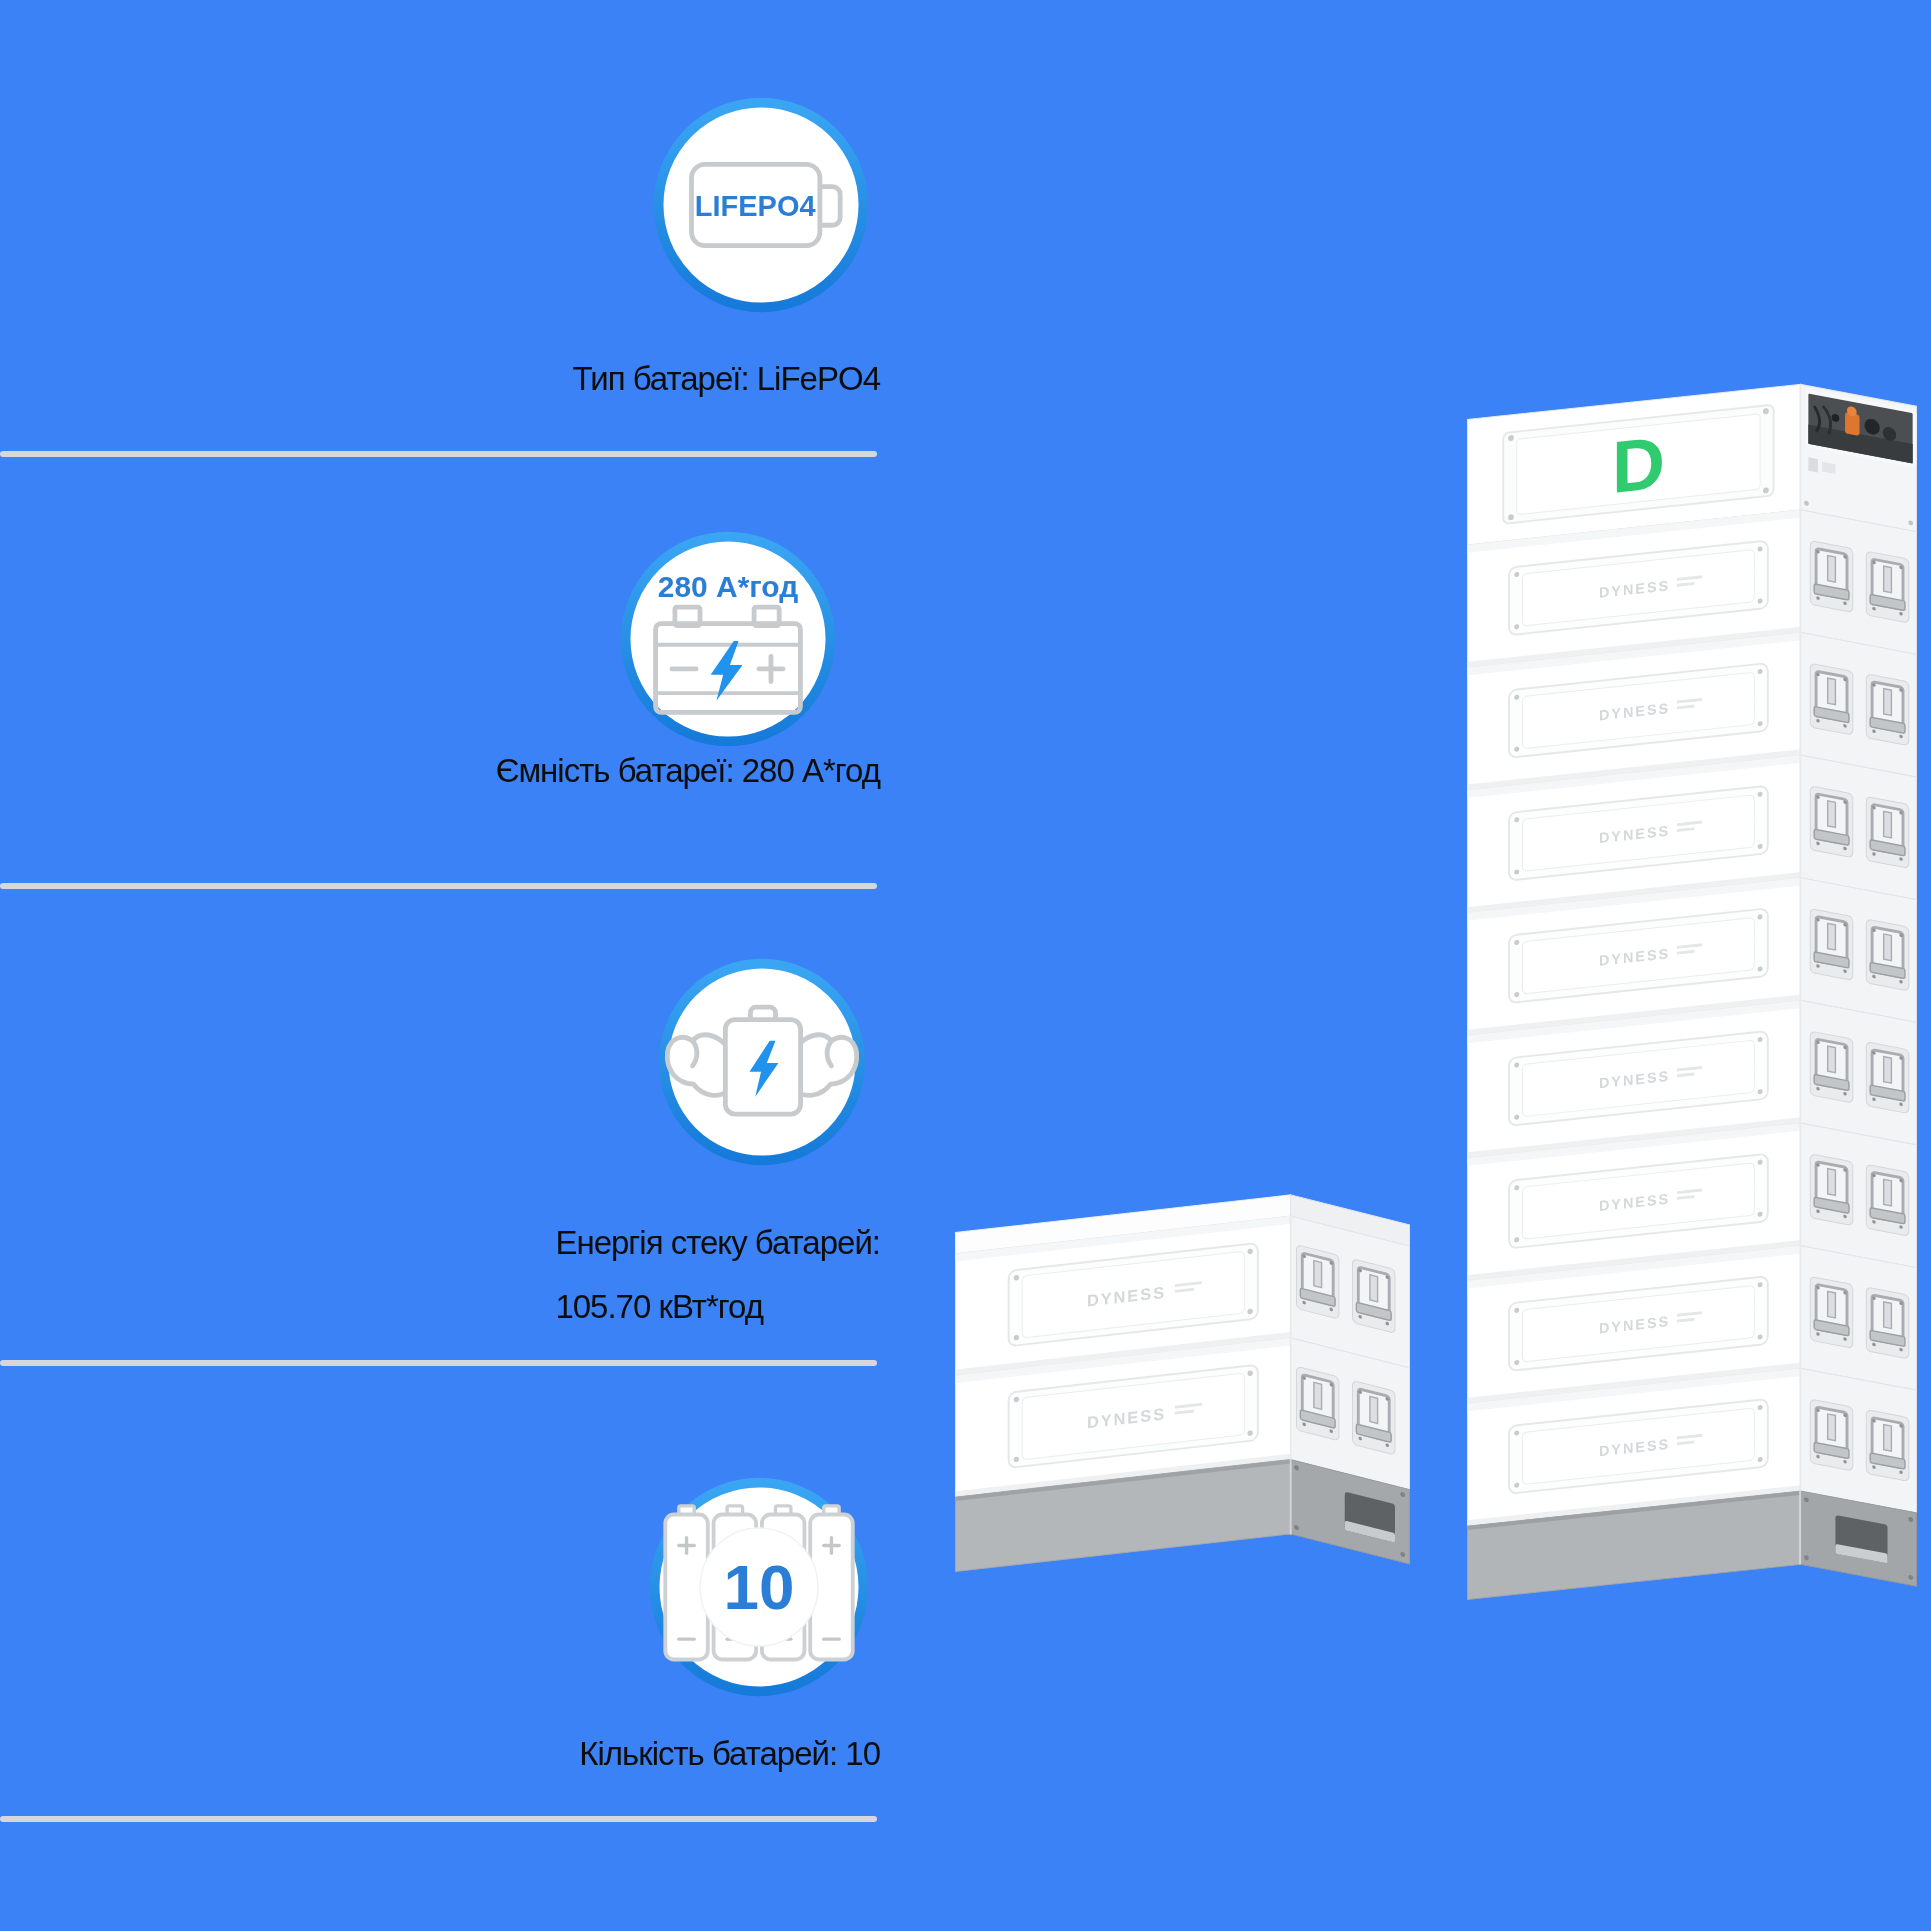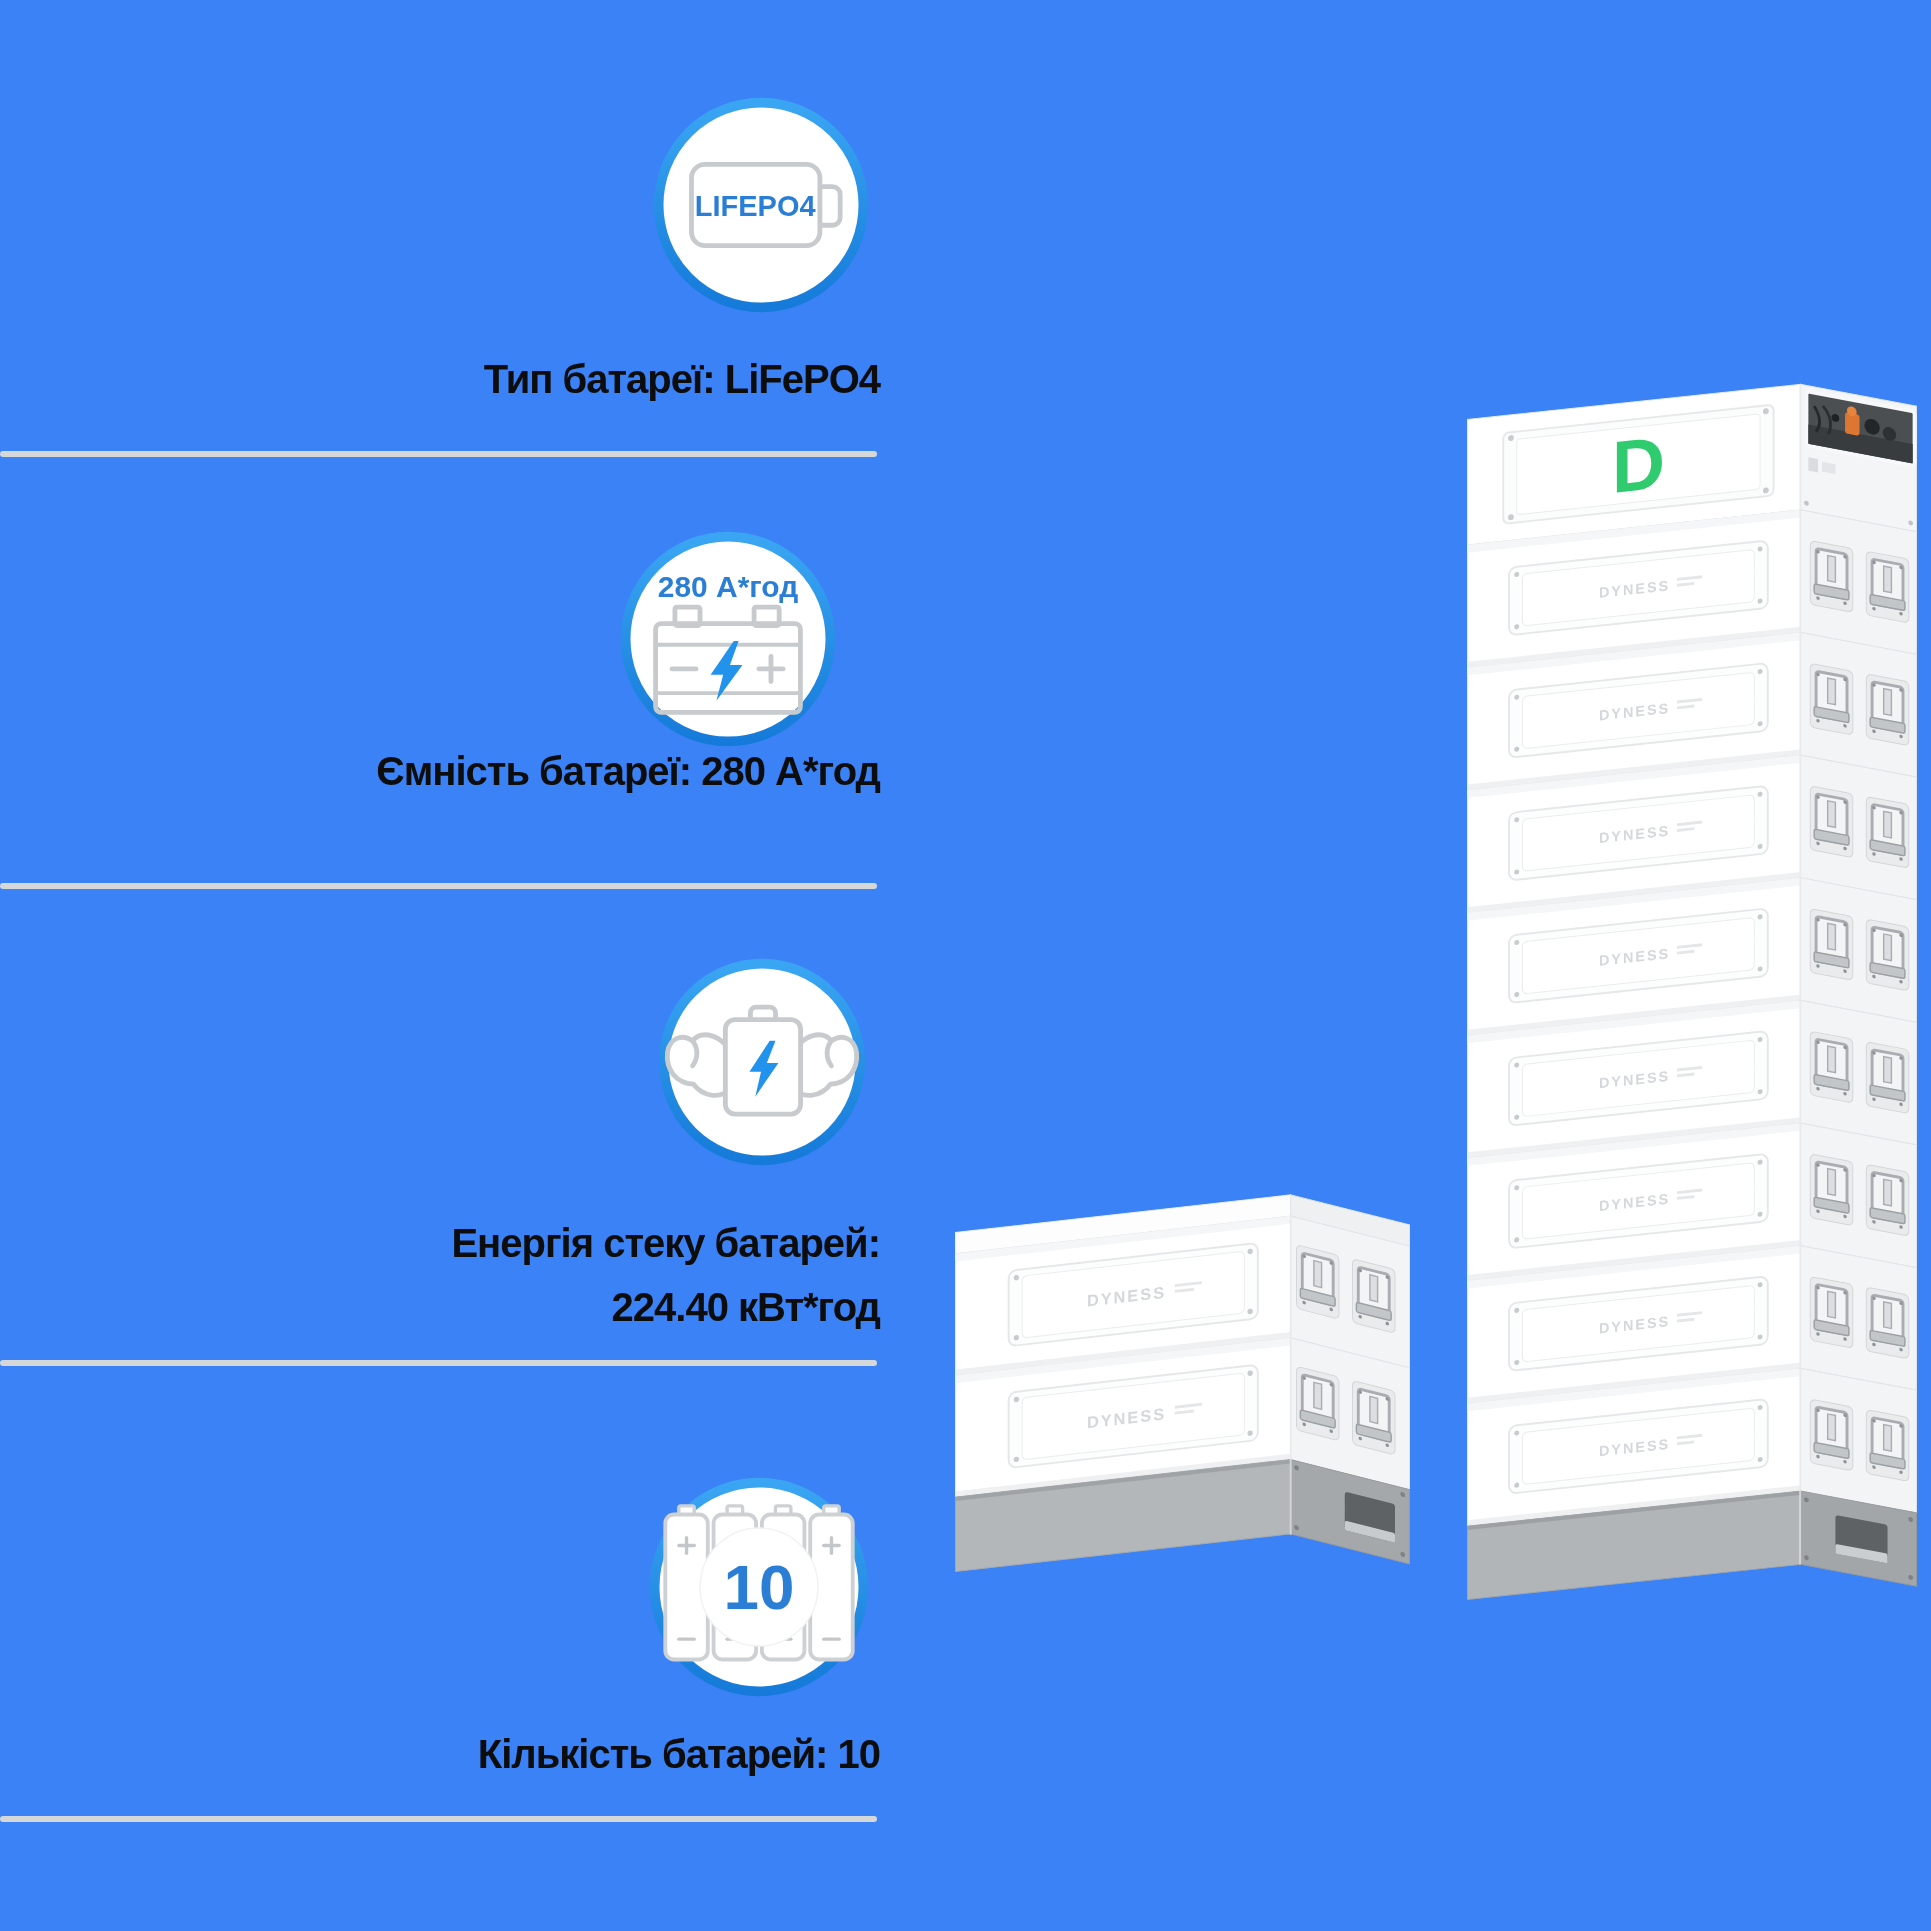--- a/index.html
+++ b/index.html
@@ -1,22 +1,22 @@
 <!DOCTYPE html>
 <html><head>
 <meta charset="utf-8">
 <style>
   html,body{margin:0;padding:0;background:#ffffff;}
   .canvas{
     position:relative;width:1931px;height:1931px;background:#3b82f6;overflow:hidden;
     font-family:"Liberation Sans", sans-serif;
   }
   .feature-title{
-    position:absolute;right:1051px;text-align:right;
-    font-weight:700;font-size:40px;line-height:56px;letter-spacing:-1px;color:#0d0d0d;
+    position:absolute;right:1051px;text-align:left;
+    font-weight:400;font-size:33px;line-height:56px;letter-spacing:-1px;color:#0d0d0d;
     white-space:nowrap;
   }
   .feature-title .line{display:block;margin-left:7px;}
   .feature-title.two-line{line-height:64px;}
   .divider{
     position:absolute;left:0;width:877px;height:5.8px;background:#d6d7d8;border-radius:2.9px;
   }
   .feature-icon{position:absolute;}
   .stack-svg{position:absolute;}
   svg text{font-family:"Liberation Sans", sans-serif;}
@@ -88,21 +88,21 @@
       </g>
       <g fill="#ffffff" stroke="#c8cbce" stroke-width="5">
         <path d="M100 68 v-7 a6 6 0 0 1 6 -6 h14 a6 6 0 0 1 6 6 v7" fill="none"></path>
         <rect x="74" y="68" width="78" height="98" rx="10"></rect>
       </g>
       <path fill="#2193ec" d="M120 90 L99 122 L111 122 L105 148 L129 113 L117 113 L126 90 Z"></path>
     </svg>
   </div>
   <div class="feature-title two-line" style="top:1211px">
     <span class="line">Енергія стеку батарей:</span>
-    <span class="line">224.40 кВт*год</span>
+    <span class="line">105.70 кВт*год</span>
   </div>
   <div class="divider" style="top:1360px"></div>
 
   <div class="feature-icon" style="left:645px;top:1473px;width:228px;height:228px">
     <svg width="228" height="228" viewBox="0 0 236 236">
       <defs>
         <linearGradient id="bg4" x1="0" y1="0" x2="0" y2="1">
           <stop offset="0" stop-color="#3aa6f3"></stop>
             <stop offset="1" stop-color="#157ad9"></stop>
         </linearGradient>

